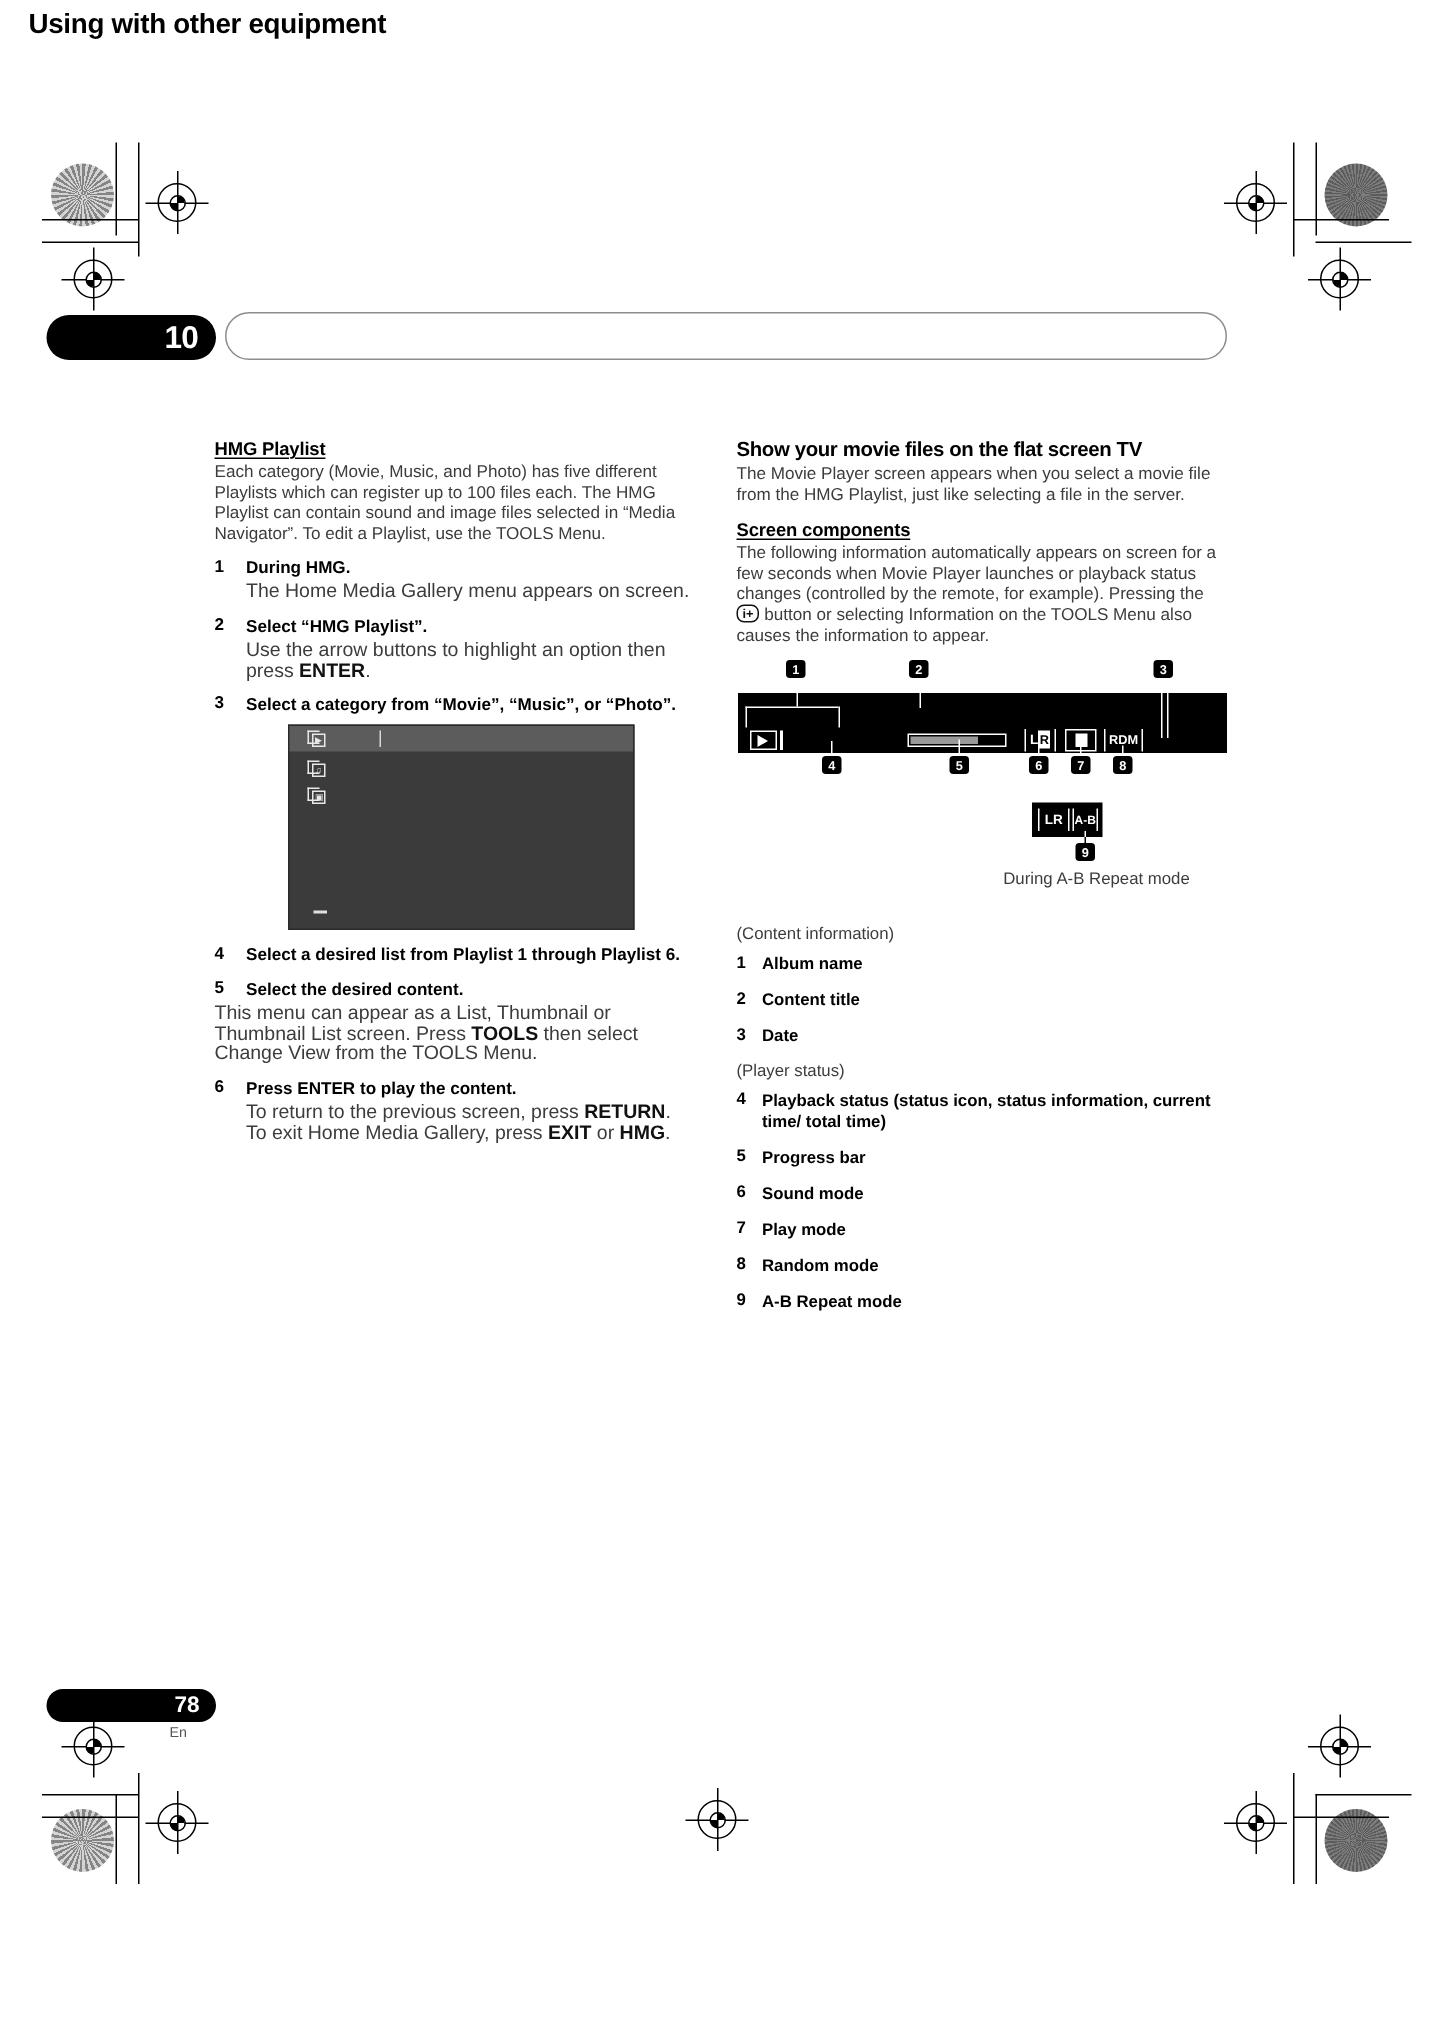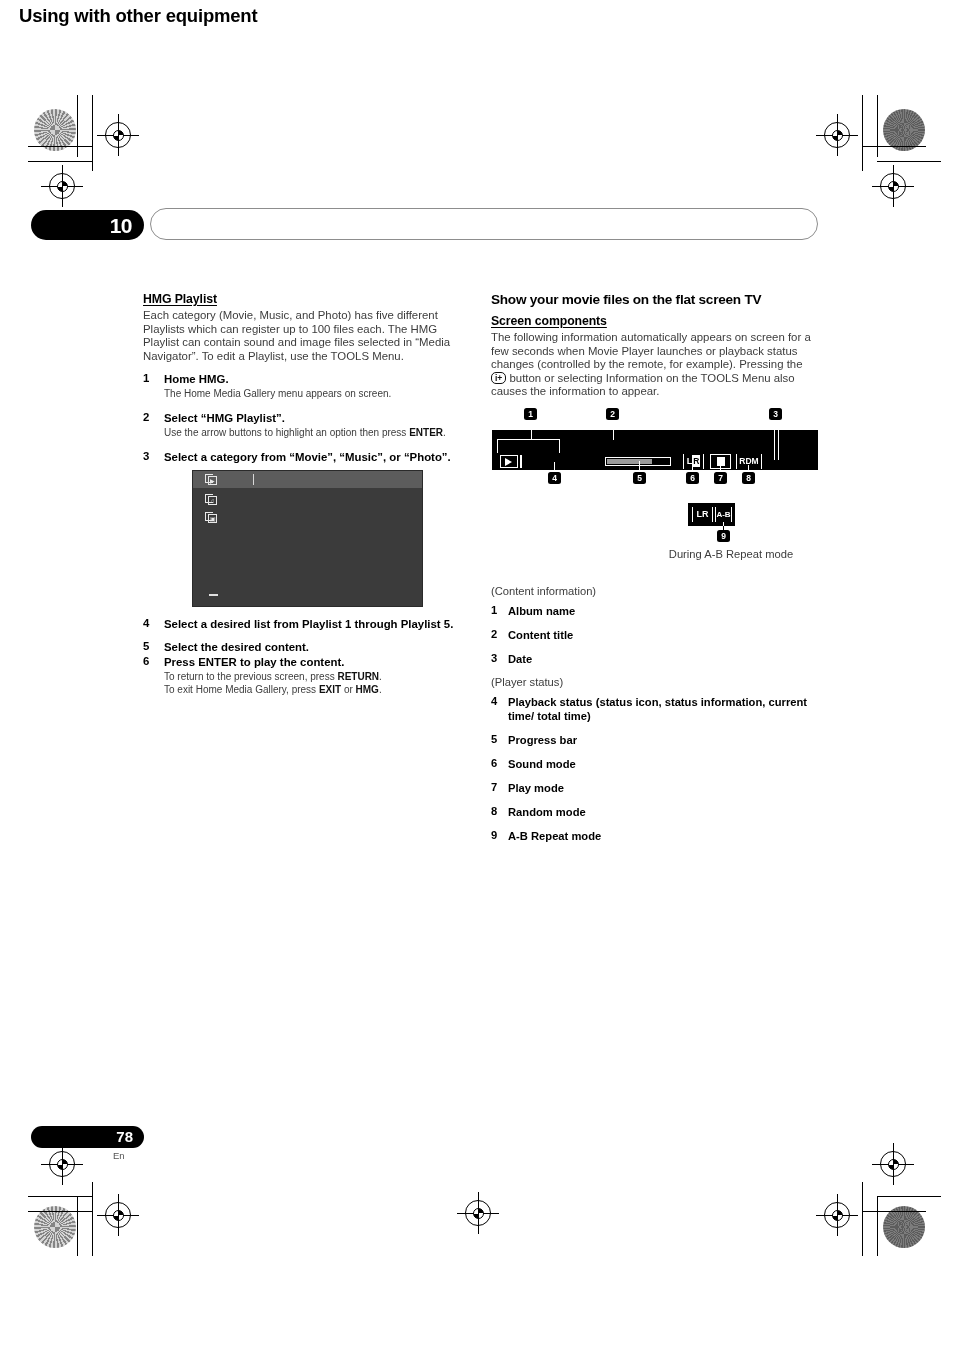--- a/index.html
+++ b/index.html
@@ -130,21 +130,21 @@
     color: #000;
   }
   .step-txt {
     font-size: 11.4px;
     font-weight: bold;
     color: #000;
     line-height: 14px;
   }
   .step-body {
     margin: 0 0 10px 0;
-    font-size: 10px;
+    font-size: 13px;
     line-height: 13.6px;
     color: #3c3c3c;
   }
   .step-body b { color: #111; font-weight: bold; }
   .gap-before { margin-top: 9px; }
 
   
   .shot {
     position: relative;
     width: 231px;
@@ -449,21 +449,21 @@
 <div class="title-pill"></div>
 <div class="title-text">Using with other equipment</div>
 
 <div class="col col-left">
 
   <h3 class="sub-underline">HMG Playlist</h3>
   <p class="body">Each category (Movie, Music, and Photo) has five different Playlists which can register up to 100 files each. The HMG Playlist can contain sound and image files selected in “Media Navigator”. To edit a Playlist, use the TOOLS Menu.</p>
 
   <div class="step">
     <span class="step-num">1</span>
-    <span class="step-txt">Home HMG.</span>
+    <span class="step-txt">During HMG.</span>
   </div>
   <p class="step-body" style="margin-left:21px;">The Home Media Gallery menu appears on screen.</p>
 
   <div class="step">
     <span class="step-num">2</span>
     <span class="step-txt">Select “HMG Playlist”.</span>
   </div>
   <p class="step-body" style="margin-left:21px;"><span>Use the arrow buttons to highlight an option then press </span><b>ENTER</b><span>.</span></p>
 
   <div class="step">
@@ -489,41 +489,43 @@
       <span class="back"></span>
         <span class="front"></span>
       <span class="glyph">▣</span>
     </div>
 
     <div class="shot-dash"></div>
   </div>
 
   <div class="step">
     <span class="step-num">4</span>
-    <span class="step-txt">Select a desired list from Playlist 1 through Playlist 5.</span>
+    <span class="step-txt">Select a desired list from Playlist 1 through Playlist 6.</span>
   </div>
 
   <div class="step gap-before">
     <span class="step-num">5</span>
     <span class="step-txt">Select the desired content.</span>
   </div>
+  <p class="step-body"><span>This menu can appear as a List, Thumbnail or Thumbnail List screen. Press </span><b>TOOLS</b><span> then select Change View from the TOOLS Menu.</span></p>
 
   <div class="step">
     <span class="step-num">6</span>
     <span class="step-txt">Press ENTER to play the content.</span>
   </div>
   <p class="step-body" style="margin-left:21px;">
     <span>To return to the previous screen, press </span><b>RETURN</b><span>.</span><br>
     <span>To exit Home Media Gallery, press </span><b>EXIT</b><span> or </span><b>HMG</b><span>.</span>
   </p>
 </div>
 
 <div class="col col-right">
 
   <h3 class="sub-plain">Show your movie files on the flat screen TV</h3>
+  <p class="body">The Movie Player screen appears when you select a movie file from the HMG Playlist, just like selecting a file in the server.</p>
 
   <h3 class="sub-underline" style="margin-top:7px;">Screen components</h3>
   <p class="body"><span>The following information automatically appears on screen for a few seconds when Movie Player launches or playback status changes (controlled by the remote, for example). Pressing the </span><span class="iplus">i+</span><span> button or selecting Information on the TOOLS Menu also causes the information to appear.</span></p>
 
   <div class="diagram">
 
     <div class="callout" style="left:33px; top:0px;">1</div>
     <div class="callout" style="left:115px; top:0px;">2</div>
     <div class="callout" style="left:278px; top:0px;">3</div>
 

